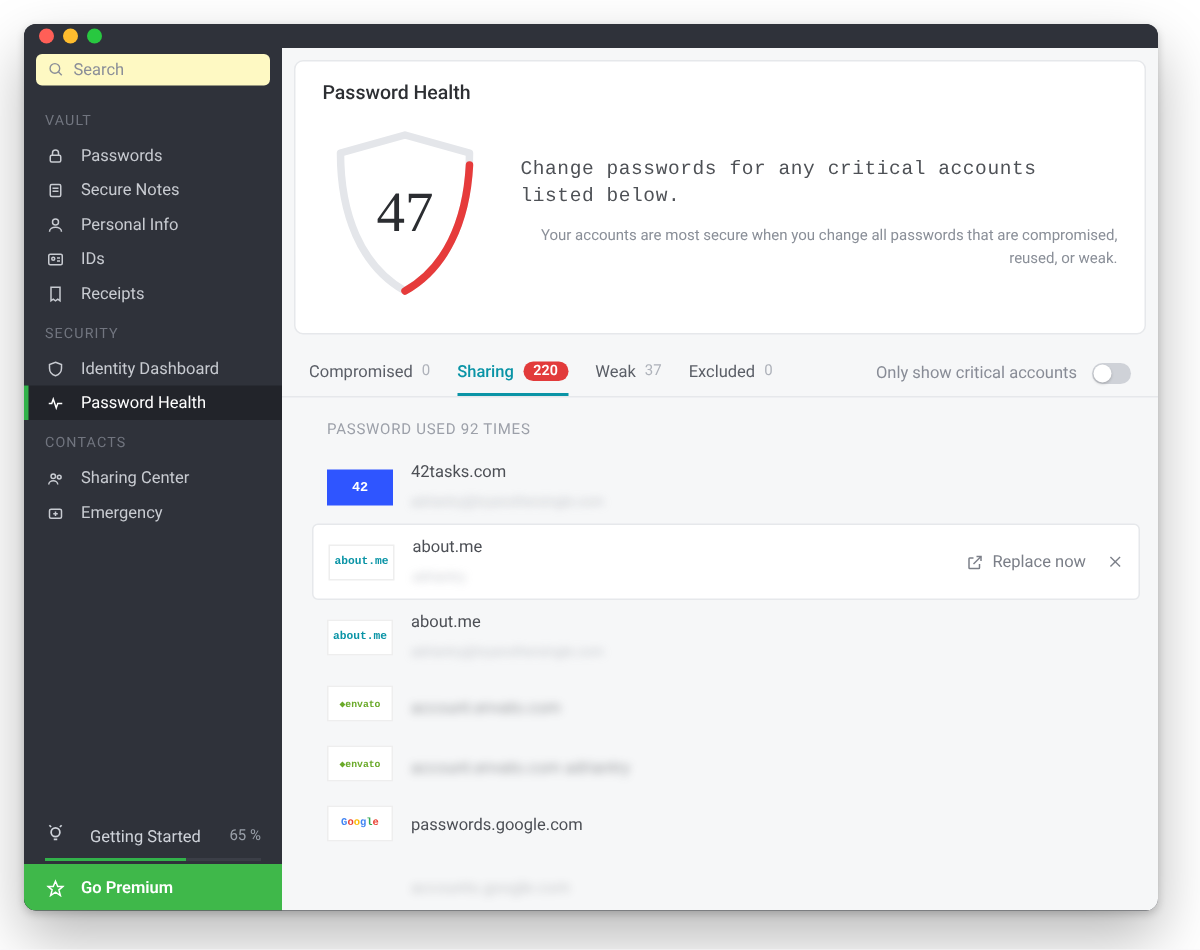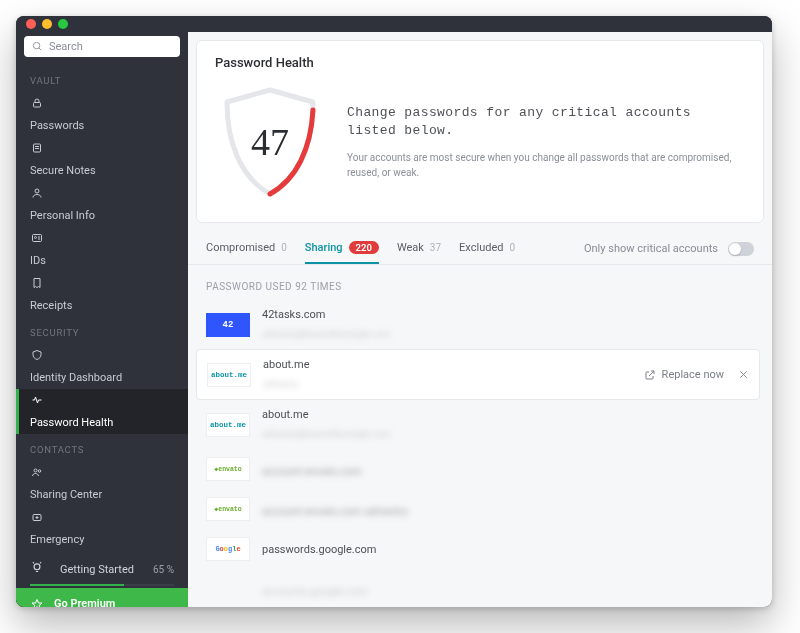--- a/index.html
+++ b/index.html
@@ -38,44 +38,43 @@
   .sidebar {
     width: 172px;
     background: #2f323a;
     color: #c8cbd1;
     display: flex;
     flex-direction: column;
     font-size: 11px;
   }
   .search {
     margin: 4px 8px 8px;
-    background: #ffffff;
+    background: #fef9c3;
     border-radius: 4px;
     display: flex;
     align-items: center;
     padding: 4px 8px;
     color: #8b8f98;
   }
   .search svg { margin-right: 6px; }
   .section-title {
     color: #71757f;
     font-size: 9.5px;
     letter-spacing: 0.08em;
     padding: 10px 14px 6px;
     text-transform: uppercase;
   }
   .nav-item {
     display: flex;
-    align-items: flex-start;
+    align-items: flex-end;
     padding: 5px 14px;
     gap: 10px;
     cursor: pointer;
     color: #c8cbd1;
     position: relative;
-    flex-direction: column;
   }
   .nav-item.active {
     background: #22242a;
     color: #fff;
   }
   .nav-item.active::before {
     content: "";
     position: absolute;
     left: 0; top: 0; bottom: 0;
     width: 3px;
@@ -146,20 +145,21 @@
     font-size: 13px;
     color: #4e5156;
     letter-spacing: 0.03em;
     margin-bottom: 10px;
     line-height: 1.35;
   }
   .score-sub {
     font-size: 10px;
     color: #8a8f98;
     line-height: 1.5;
+    text-align: right;
   }
   
   .tabs-row {
     display: flex;
     align-items: center;
     padding: 10px 18px 0;
     border-bottom: 1px solid #e6e8eb;
     font-size: 11px;
     color: #5a5e66;
     gap: 18px;
@@ -206,21 +206,21 @@
   }
   .toggle .knob {
     width: 12px; height: 12px;
     background: #fff;
     border-radius: 50%;
     position: absolute;
     top: 1px; left: 1px;
     box-shadow: 0 1px 2px rgba(0,0,0,0.2);
   }
   
-  .list-area { flex:1; overflow:hidden; padding: 0 4px 0 0;}
+  .list-area { flex:1; overflow:hidden; padding: 0 4px 0 12px;}
   .group-header {
     font-size: 10px;
     letter-spacing: 0.05em;
     color: #9ca0a9;
     padding: 16px 18px 8px;
     text-transform: uppercase;
   }
   .row {
     display: flex;
     align-items: center;

